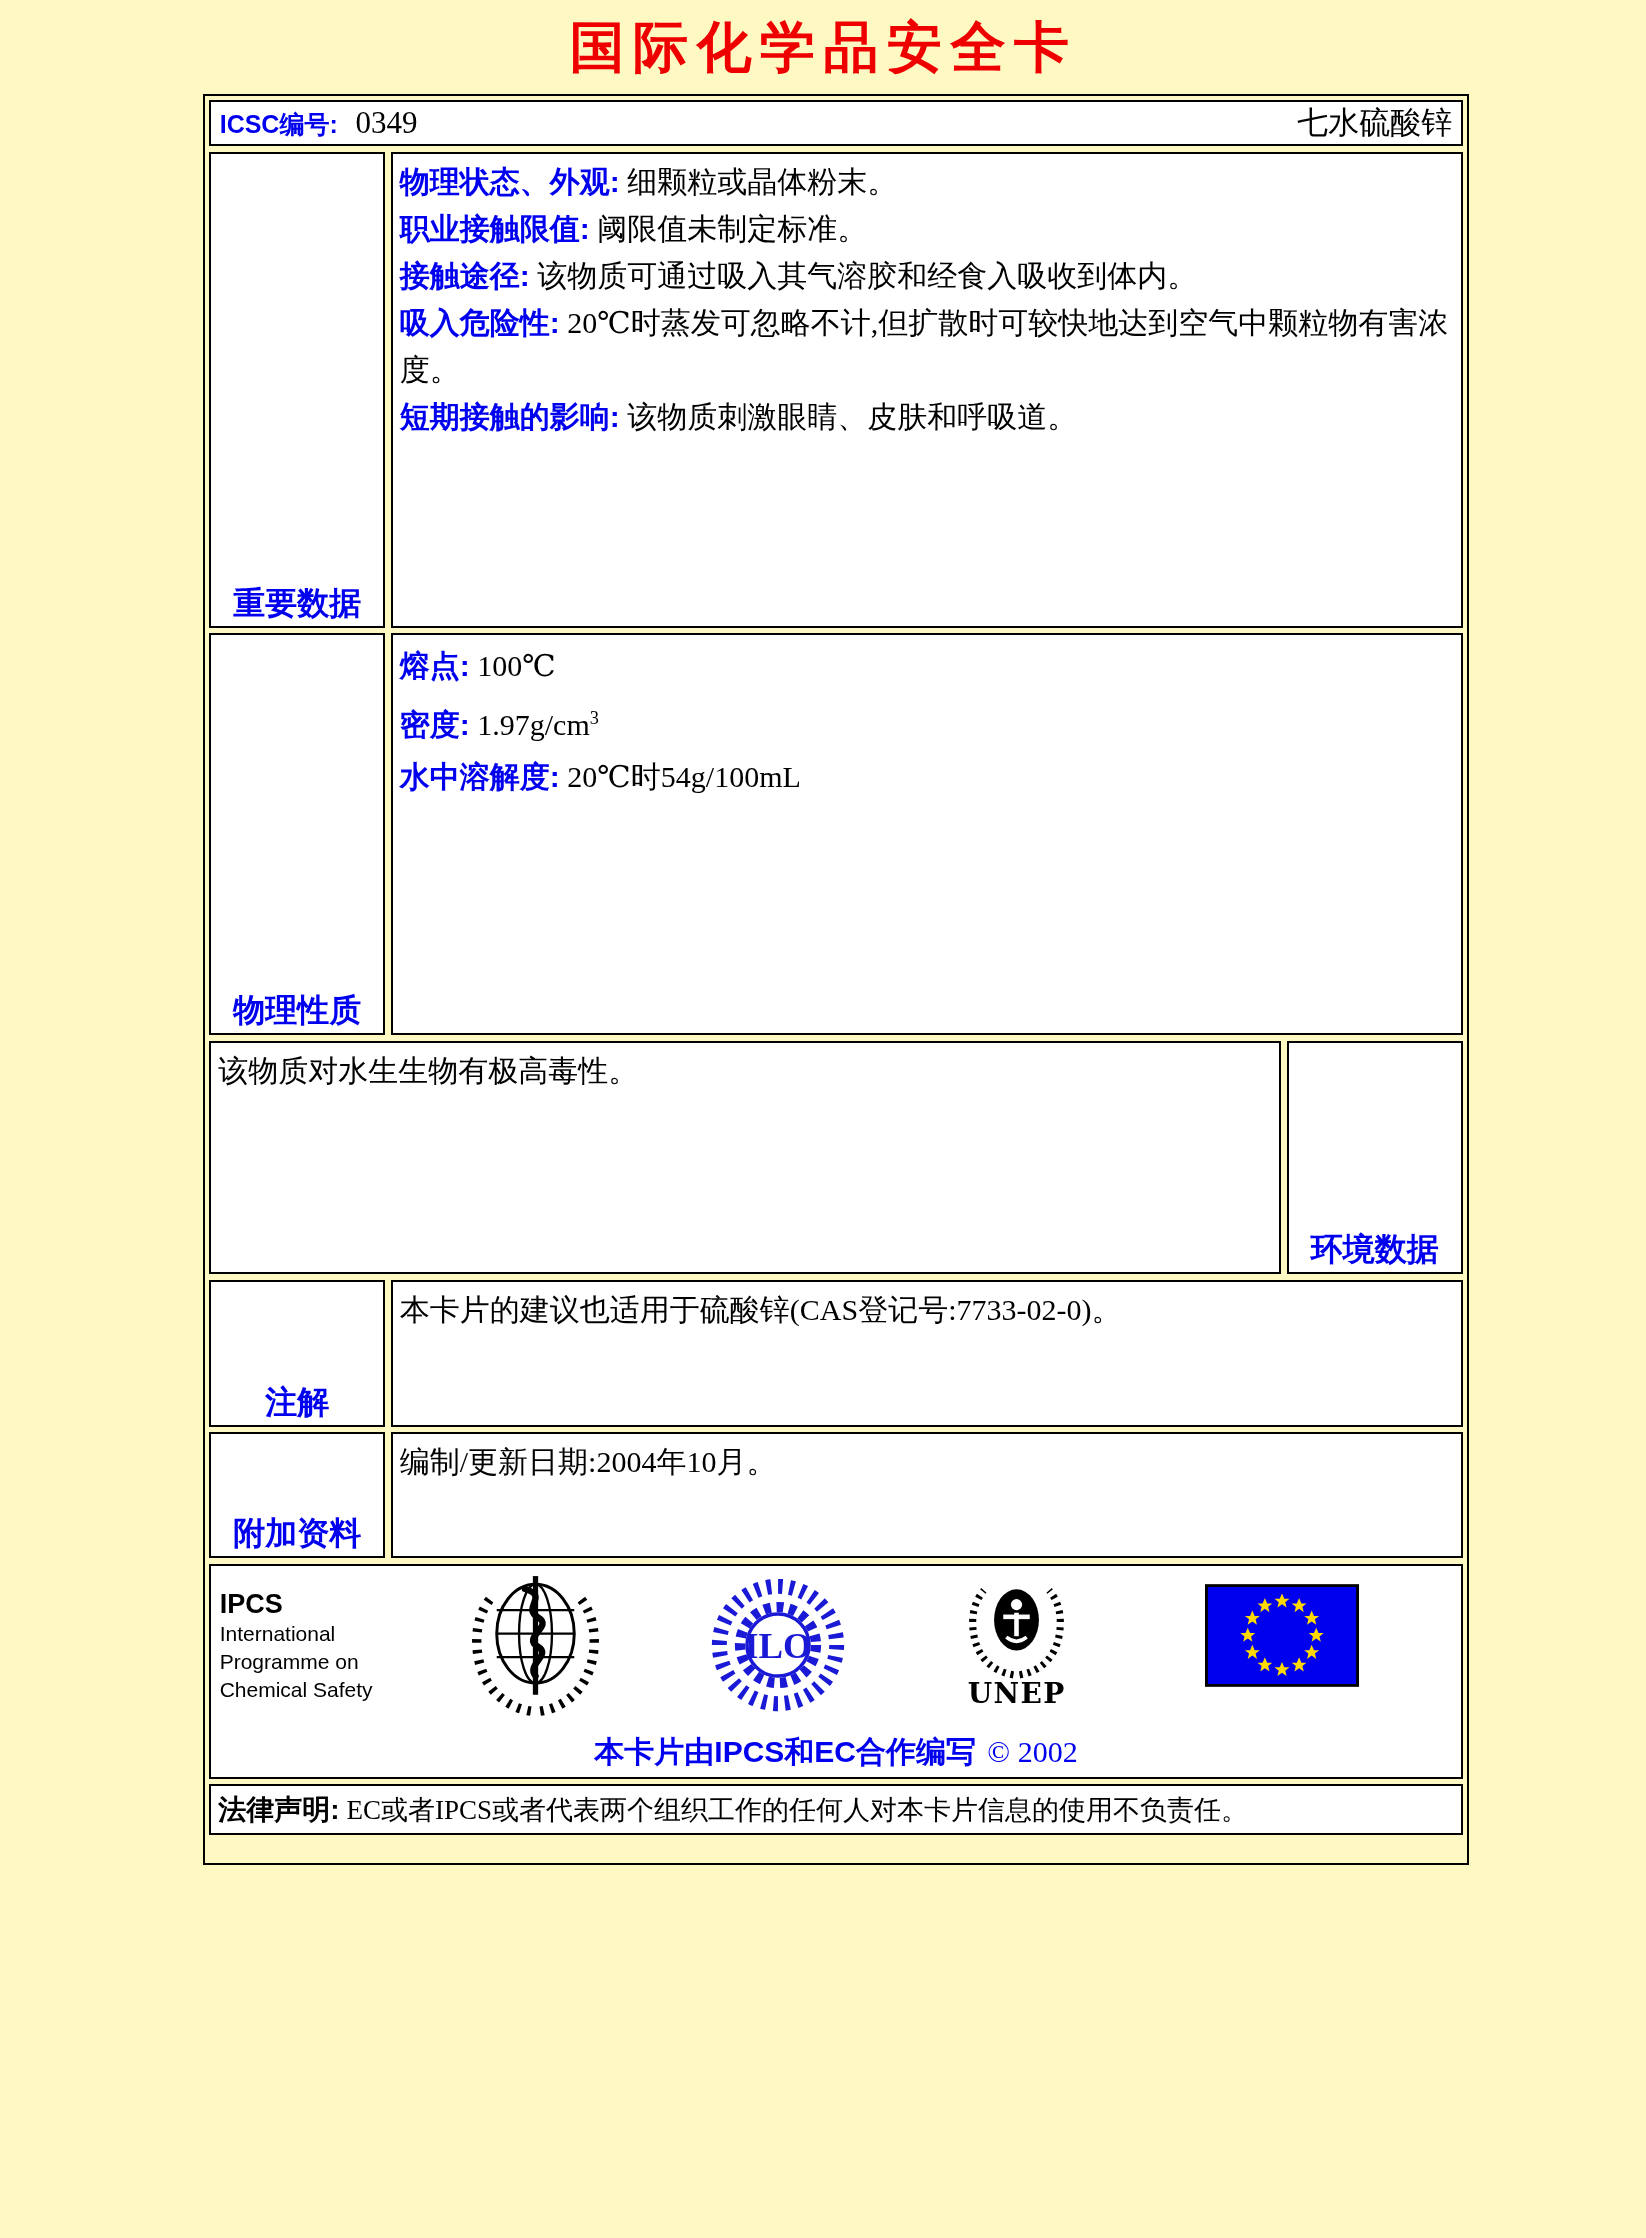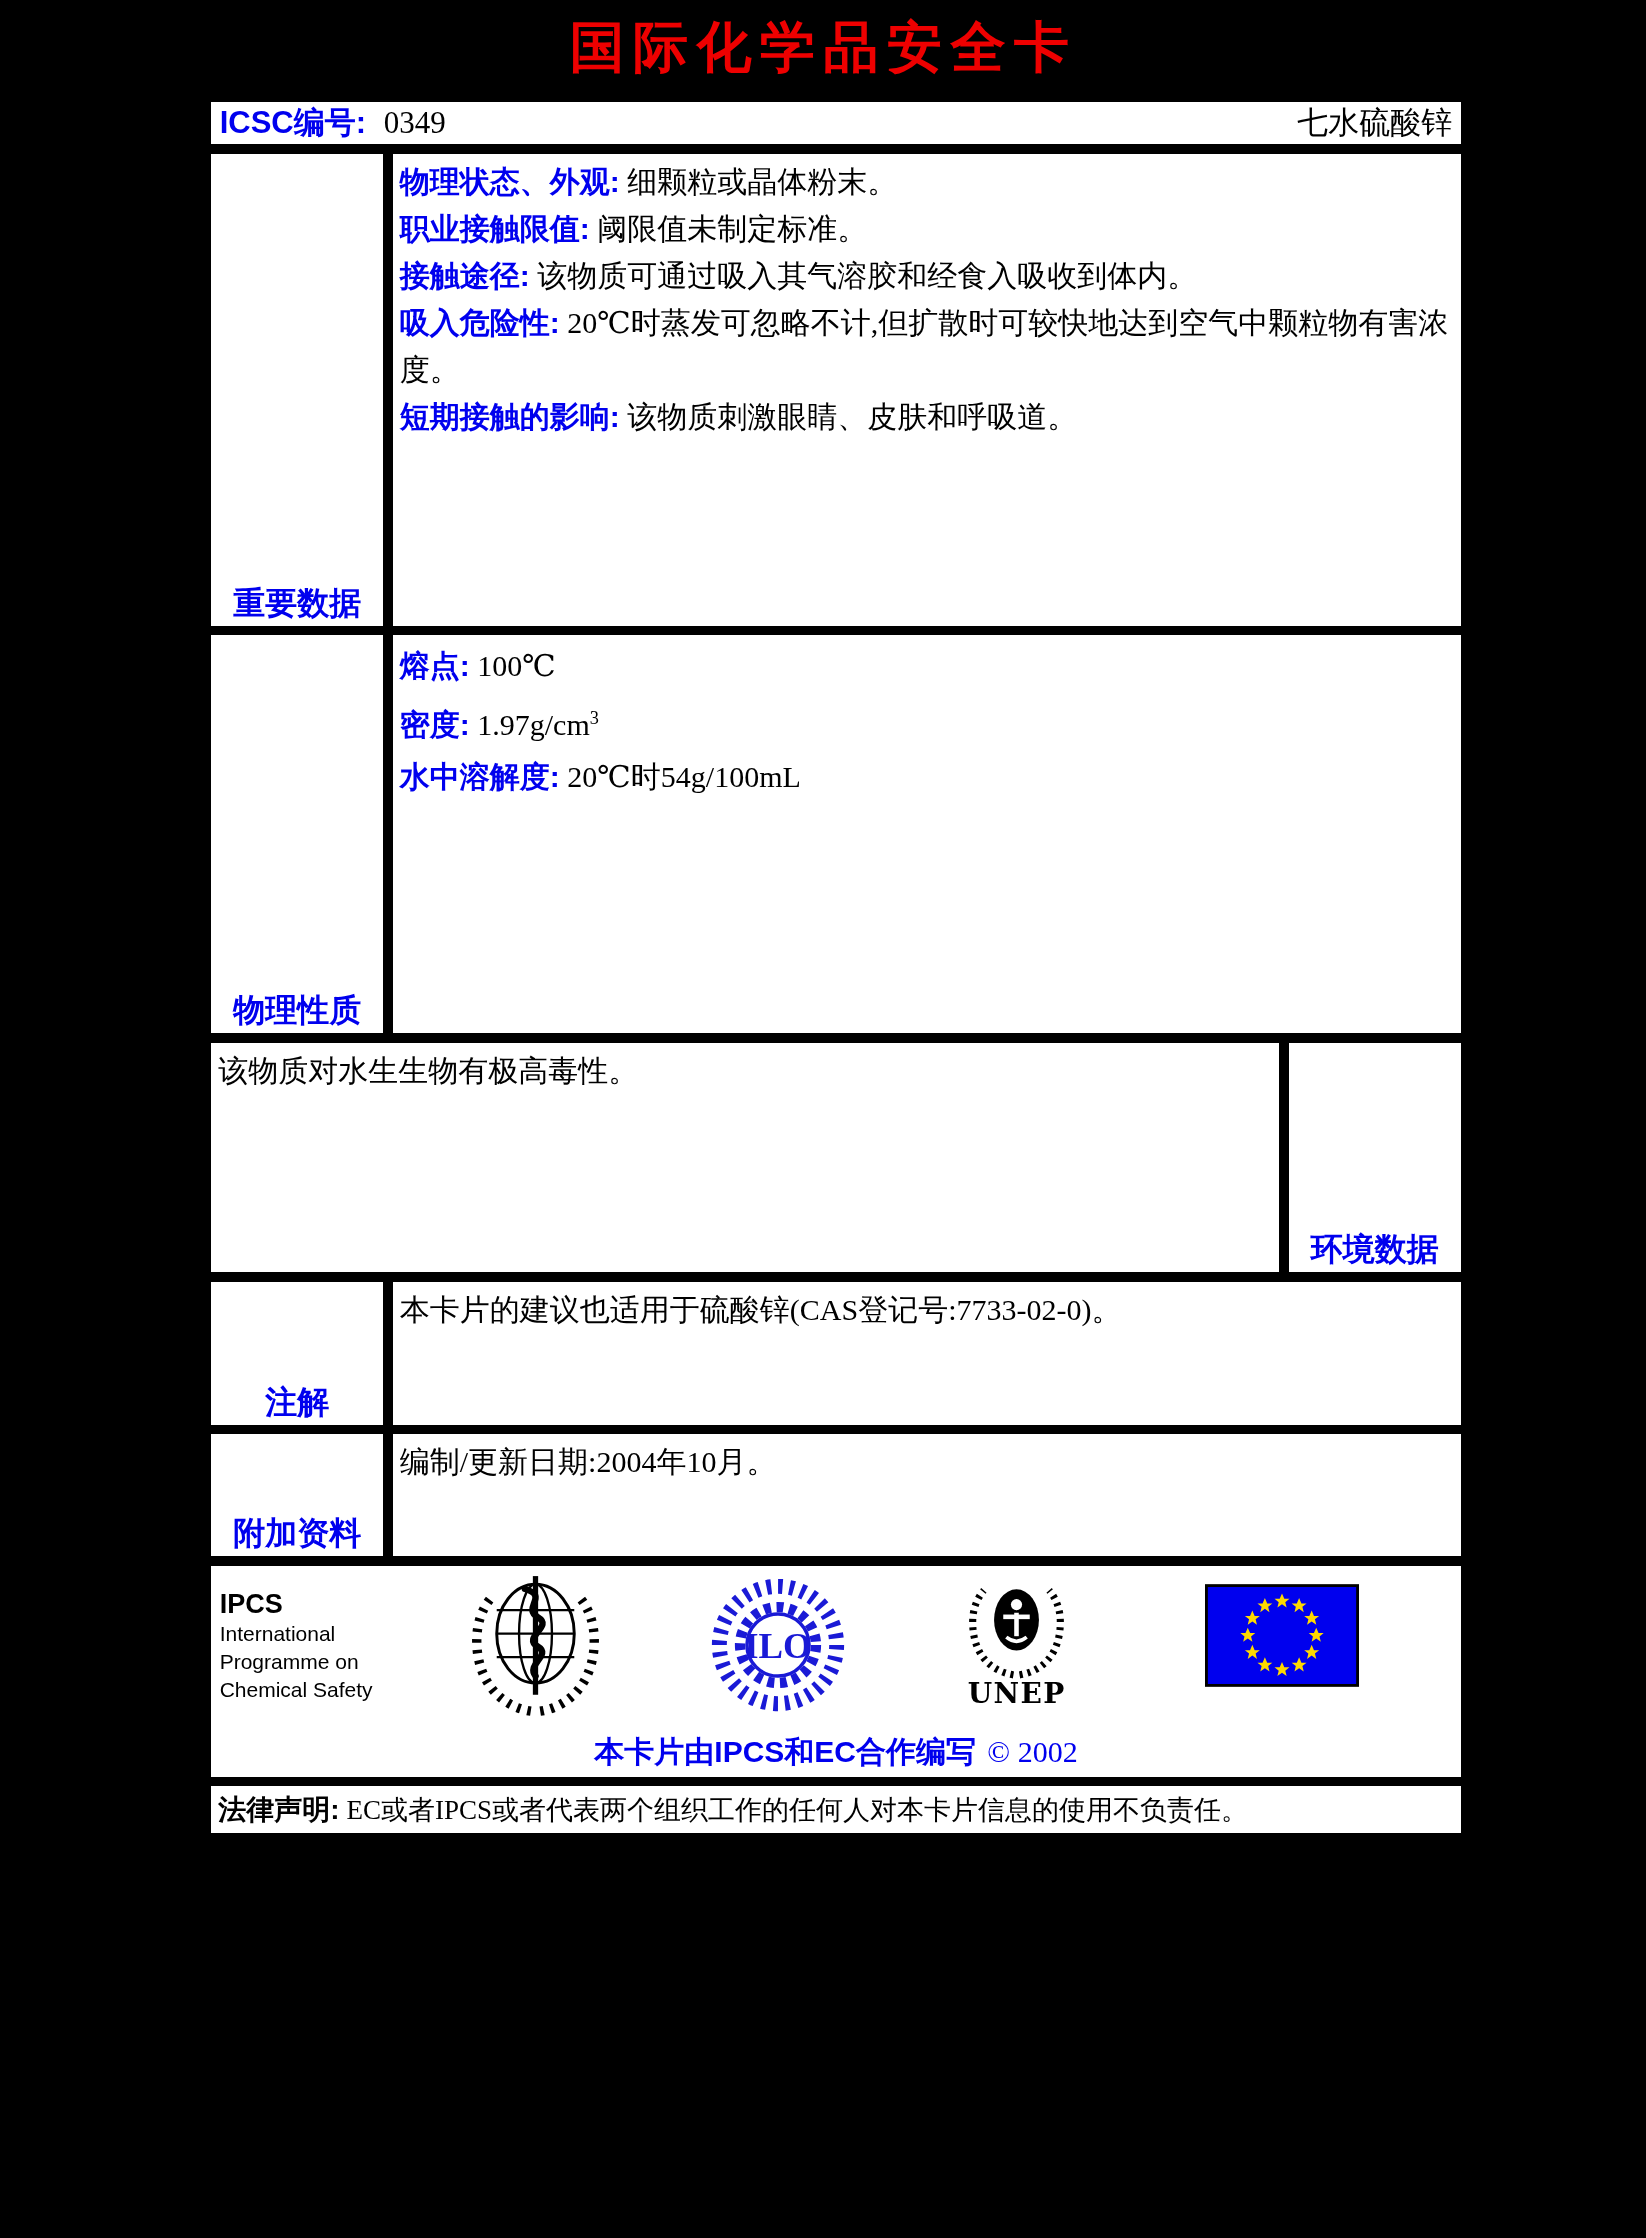--- a/index.html
+++ b/index.html
@@ -1,16 +1,16 @@
 <!DOCTYPE html>
 <html style="font-size:11.3px"><head>
 <meta charset="utf-8">
 <style>
   html,body{margin:0;padding:0;background:#ffffff;}
-  .page{position:relative;width:1647px;height:2239px;background:#000000;
+  .page{position:relative;width:1647px;height:2239px;background:#fef9c3;
         font-family:"Liberation Serif","DejaVu Serif",serif;color:#000;}
   .doc-title{margin:0;padding-top:18.3px;text-align:center;
         font-family:"DejaVu Serif","Liberation Serif",serif;
         font-size:55px;font-weight:bold;color:#ee0000;letter-spacing:8.5px;line-height:1.05;}
   .card{position:absolute;left:203px;top:94px;width:1266px;height:1771px;
         box-sizing:border-box;border:2.8px solid #000;padding:4.2px;
         display:flex;flex-direction:column;gap:5.6px;}
   .trow{display:flex;gap:5.6px;flex:0 0 auto;}
   .cell{box-sizing:border-box;border:2.8px solid #000;background:#fff;}
   .full{flex:1;}
@@ -18,21 +18,21 @@
   .label-cell span{font-family:"Liberation Sans","DejaVu Sans",sans-serif;
         font-weight:bold;font-size:32px;color:#0000ee;}
   .content-cell{flex:1;padding:4.2px 7px;}
   .item{margin:0;font-size:30px;line-height:47px;}
   .phys .item{line-height:52px;}
   .blab{font-family:"Liberation Sans","DejaVu Sans",sans-serif;font-weight:bold;color:#0000ee;}
   .btxt{color:#000;}
   .item sup{font-size:18.3px;}
   .header-cell{display:flex;align-items:center;justify-content:space-between;
         padding:0 8.5px;font-size:31px;}
-  .header-left .blab{font-size:31px;}
+  .header-left .blab{font-size:25px;}
   .header-left .num{margin-left:10px;}
   .substance{font-size:31px;}
   .logos-cell{position:relative;flex:1;}
   .ipcs-block{position:absolute;left:8.5px;top:22.6px;
         font-family:"Liberation Sans","DejaVu Sans",sans-serif;color:#000;}
   .ipcs-block .ipcs-title{font-size:27px;font-weight:bold;line-height:32px;}
   .ipcs-block .ipcs-line{font-size:21px;line-height:28px;}
   .who-logo{position:absolute;left:254px;top:4.2px;}
   .ilo-logo{position:absolute;left:498px;top:10px;}
   .unep-block{position:absolute;left:742px;top:7px;width:127px;text-align:center;}

